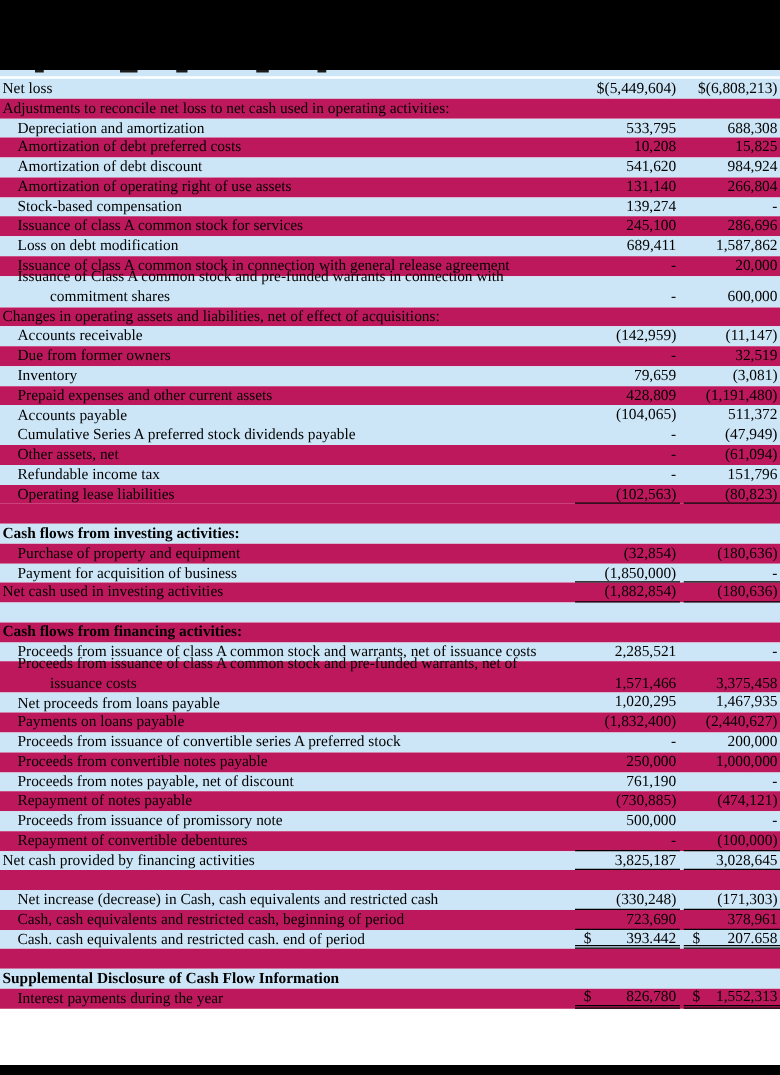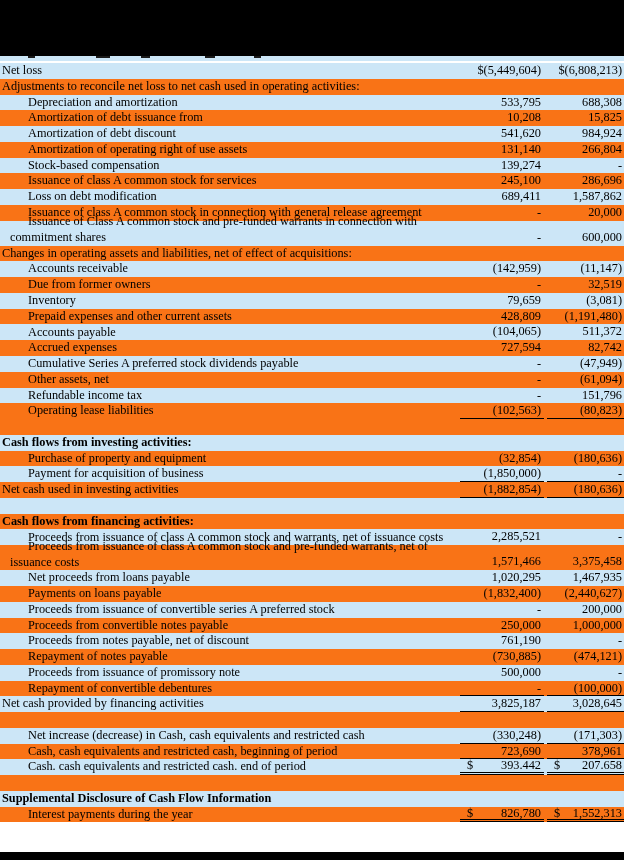--- a/index.html
+++ b/index.html
@@ -12,27 +12,27 @@
   .redacted-top{height:56px;background:#000;}
   .sliver{height:5px;background:var(--rowblue,#cce6f7);position:relative;}
   .sliver .mark{position:absolute;top:0;height:2px;background:#1a1a1a;}
   .gap{height:2px;background:#fff;}
   .bottom-bar{position:absolute;left:0;bottom:0;width:624px;height:8px;background:#000;}
 
   .rows{width:624px;}
   .row{display:flex;align-items:flex-end;height:15.78px;}
   .row.two{height:25px;}
   .row.blue{background:var(--rowblue,#cce6f7);}
-  .row.white{background:#f97316;}
+  .row.white{background:#be185d;}
 
   .lbl{flex:1;white-space:nowrap;overflow:visible;line-height:15.7px;}
   .lbl.bold,.lbl .ln.bold{font-weight:700;}
   .ind0{padding-left:2px;}
-  .ind1{padding-left:28px;}
-  .ind2{padding-left:10px;}
+  .ind1{padding-left:14px;}
+  .ind2{padding-left:40px;}
   .lbl .ln{line-height:15.7px;white-space:nowrap;}
 
   .val{width:84px;box-sizing:border-box;text-align:right;padding-right:3px;
        height:15.78px;line-height:15.7px;flex:none;}
   .val.v2{width:77px;margin-left:3px;padding-right:2px;}
   .val.u1{border-bottom:1.4px solid #000;line-height:14px;}
   .val.u2{border-bottom:3px double #000;line-height:12.4px;}
   .val.money{display:flex;justify-content:space-between;padding-left:7px;}
 </style>
 </head>
@@ -62,21 +62,21 @@
         <div class="lbl ind0">Adjustments to reconcile net loss to net cash used in operating activities:</div>
         <div class="val v1"></div>
         <div class="val v2"></div>
       </div>
       <div class="row blue">
         <div class="lbl ind1">Depreciation and amortization</div>
         <div class="val v1">533,795</div>
         <div class="val v2">688,308</div>
       </div>
       <div class="row white">
-        <div class="lbl ind1">Amortization of debt issuance from</div>
+        <div class="lbl ind1">Amortization of debt preferred costs</div>
         <div class="val v1">10,208</div>
         <div class="val v2">15,825</div>
       </div>
       <div class="row blue">
         <div class="lbl ind1">Amortization of debt discount</div>
         <div class="val v1">541,620</div>
         <div class="val v2">984,924</div>
       </div>
       <div class="row white">
         <div class="lbl ind1">Amortization of operating right of use assets</div>
@@ -134,25 +134,20 @@
       <div class="row white">
         <div class="lbl ind1">Prepaid expenses and other current assets</div>
         <div class="val v1">428,809</div>
         <div class="val v2">(1,191,480)</div>
       </div>
       <div class="row blue">
         <div class="lbl ind1">Accounts payable</div>
         <div class="val v1">(104,065)</div>
         <div class="val v2">511,372</div>
       </div>
-      <div class="row white">
-        <div class="lbl ind1">Accrued expenses</div>
-        <div class="val v1">727,594</div>
-        <div class="val v2">82,742</div>
-      </div>
       <div class="row blue">
         <div class="lbl ind1">Cumulative Series A preferred stock dividends payable</div>
         <div class="val v1">-</div>
         <div class="val v2">(47,949)</div>
       </div>
       <div class="row white">
         <div class="lbl ind1">Other assets, net</div>
         <div class="val v1">-</div>
         <div class="val v2">(61,094)</div>
       </div>

